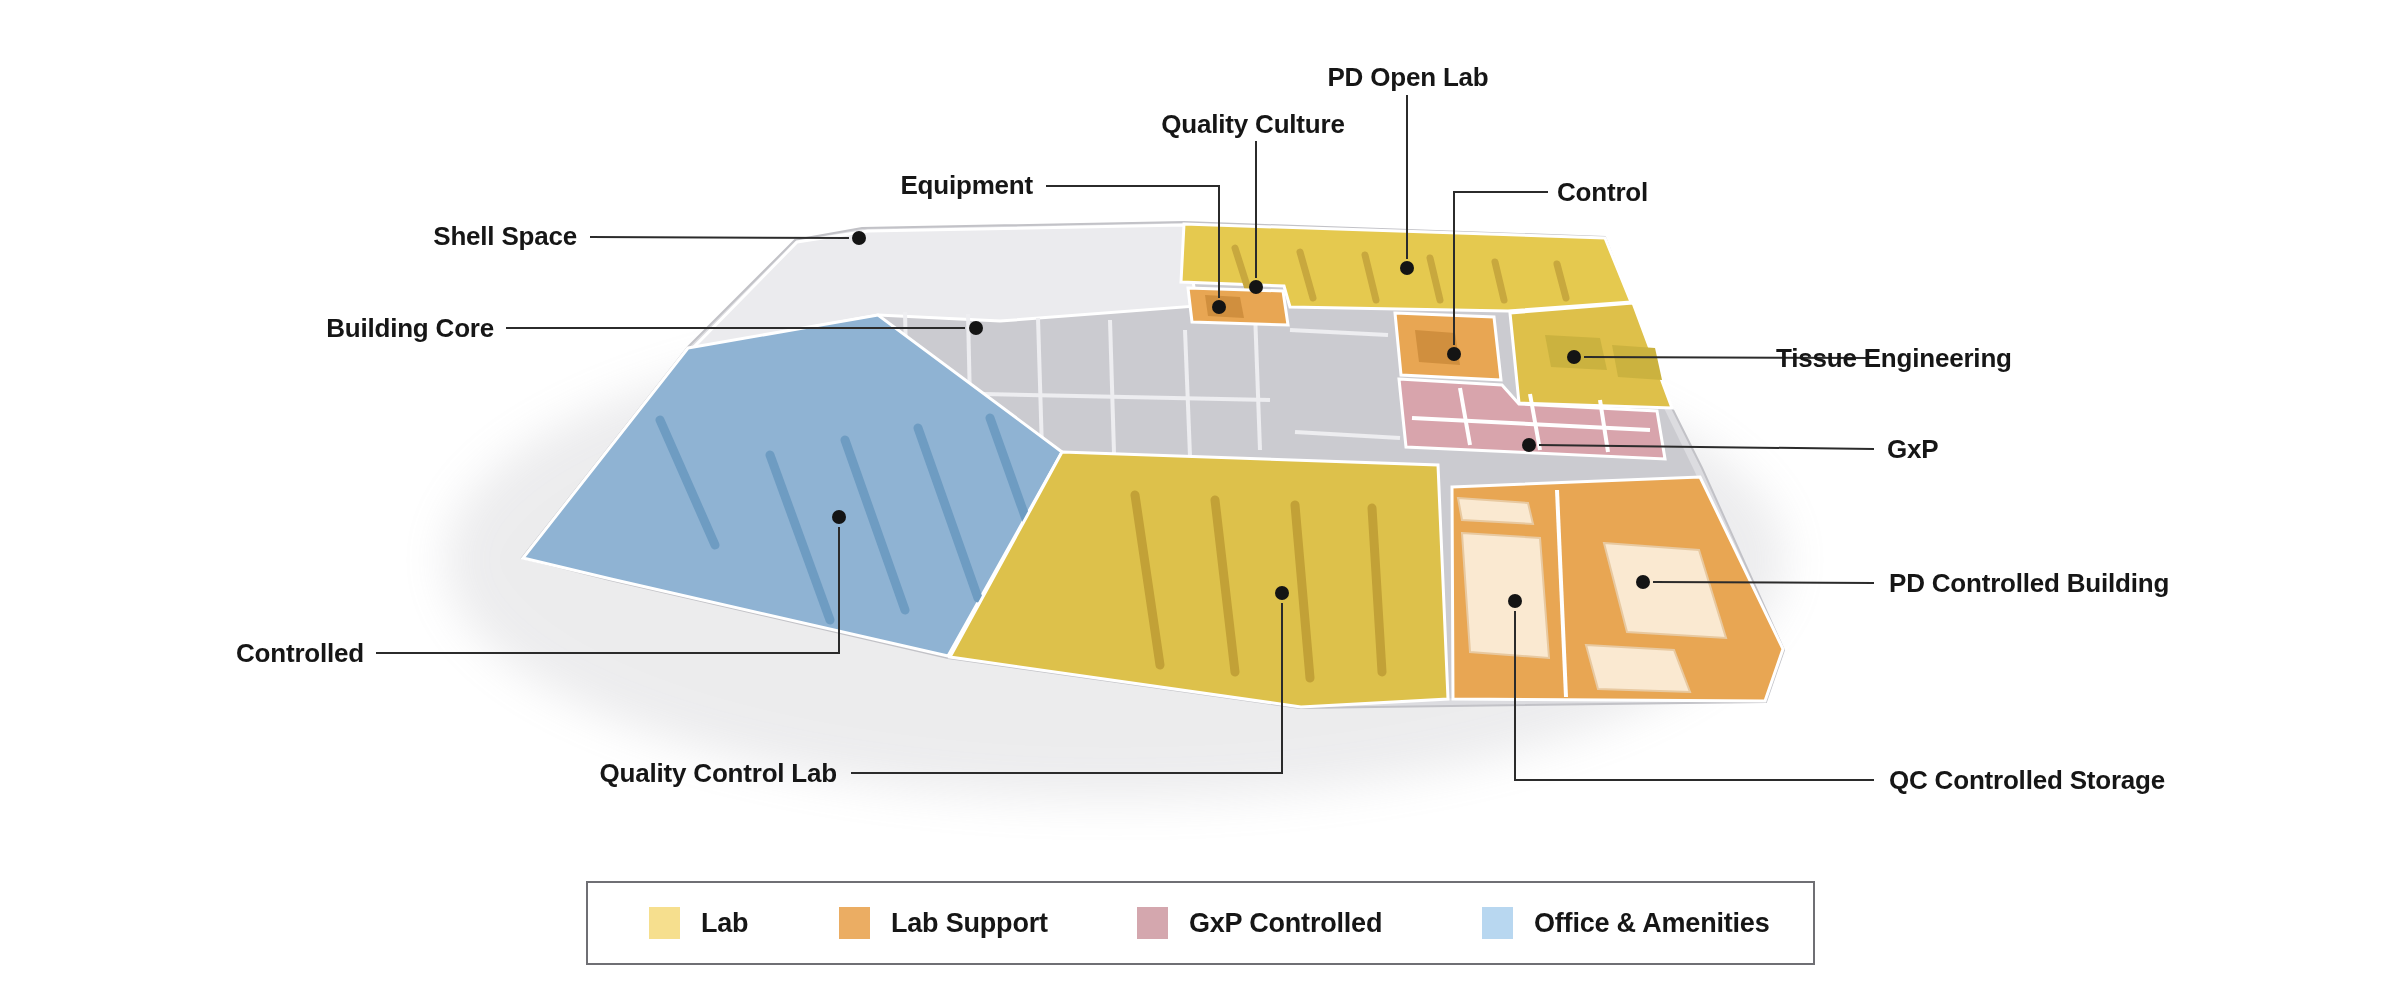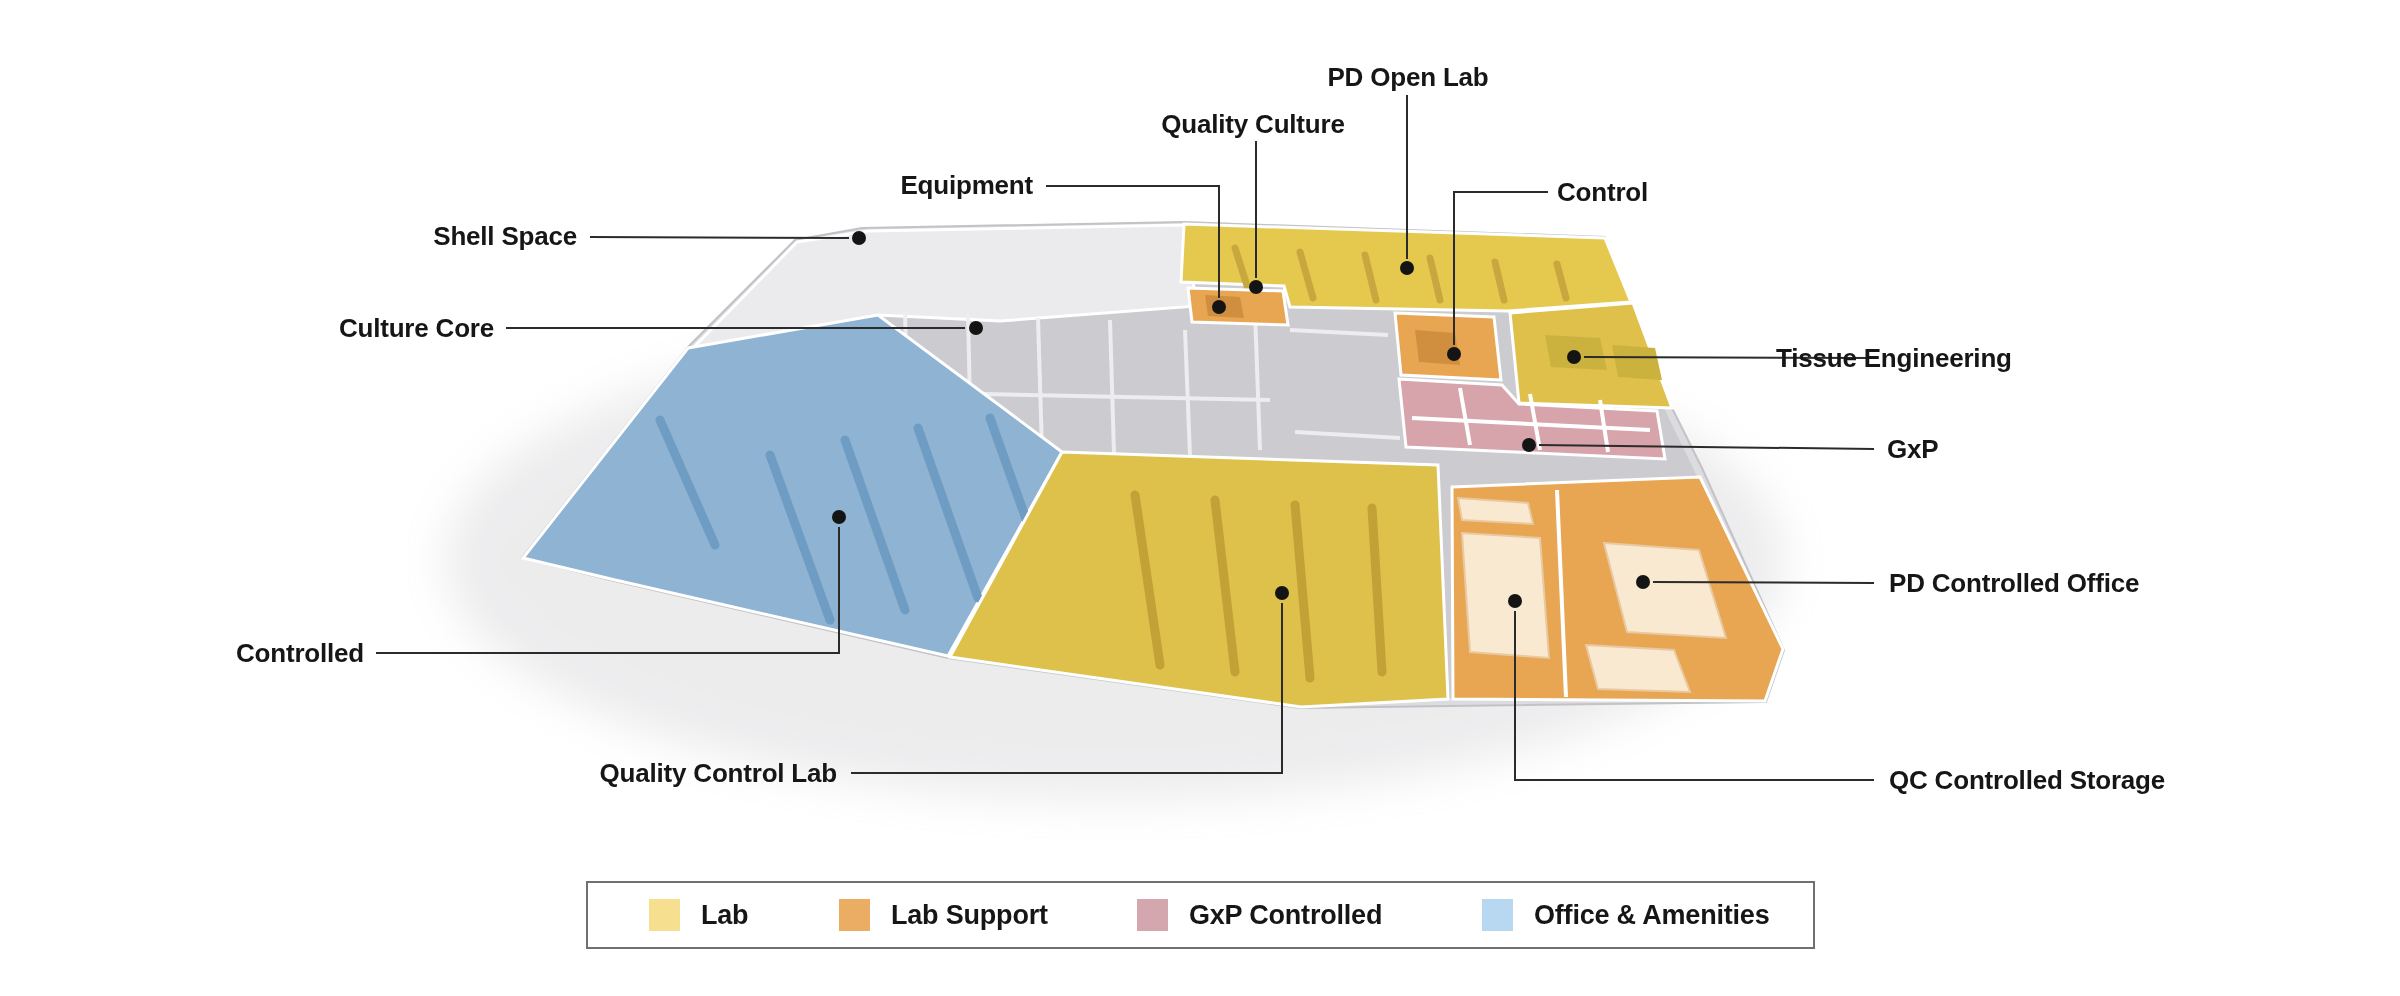--- a/index.html
+++ b/index.html
@@ -9,21 +9,21 @@
   }
   svg{position:absolute;left:0;top:0;}
   .callout{
     position:absolute;
     font-size:26px;font-weight:600;letter-spacing:-0.2px;color:#161616;
     white-space:nowrap;line-height:1;
     transform:translateY(-50%);
   }
   .callout.center{transform:translate(-50%,-50%);}
   .legend-box{
-    position:absolute;left:586px;top:881px;width:1229px;height:68px;
+    position:absolute;left:586px;top:881px;width:1229px;height:84px;
     background:#ffffff;border:2px solid #6f6f74;box-sizing:border-box;
   }
   .legend-item{position:absolute;top:50%;transform:translateY(-50%);display:flex;align-items:center;}
   .legend-swatch{display:inline-block;width:31px;height:32px;margin-right:21px;}
   .legend-label{font-size:27px;font-weight:600;letter-spacing:-0.2px;color:#161616;white-space:nowrap;line-height:1;}
   .li-0{left:61px;} .li-1{left:251px;text-align:center;} .li-2{left:549px;} .li-3{left:894px;}
 </style>
 </head>
 <body>
 
@@ -140,24 +140,24 @@
       <circle cx="839" cy="517" r="7"></circle>
       <circle cx="1282" cy="593" r="7"></circle>
     </g>
   </svg>
 
   <div class="callout center" style="left:1408px;top:77px">PD Open Lab</div>
   <div class="callout center" style="left:1253px;top:124px">Quality Culture</div>
   <div class="callout" style="right:1367px;top:185px">Equipment</div>
   <div class="callout" style="left:1557px;top:192px">Control</div>
   <div class="callout" style="right:1823px;top:236px">Shell Space</div>
-  <div class="callout" style="right:1906px;top:328px">Culture Core</div>
+  <div class="callout" style="right:1906px;top:328px">Building Core</div>
   <div class="callout" style="left:1776px;top:358px">Tissue Engineering</div>
   <div class="callout" style="left:1887px;top:449px">GxP</div>
-  <div class="callout" style="left:1889px;top:583px">PD Controlled Office</div>
+  <div class="callout" style="left:1889px;top:583px">PD Controlled Building</div>
   <div class="callout" style="right:2036px;top:653px">Controlled</div>
   <div class="callout" style="right:1563px;top:773px">Quality Control Lab</div>
   <div class="callout" style="left:1889px;top:780px">QC Controlled Storage</div>
 
   <div class="legend-box">
     <div class="legend-item li-0">
       <span class="legend-swatch" style="background-color: rgb(246, 223, 142);"></span>
       <span class="legend-label">Lab</span>
     </div>
     <div class="legend-item li-1">

